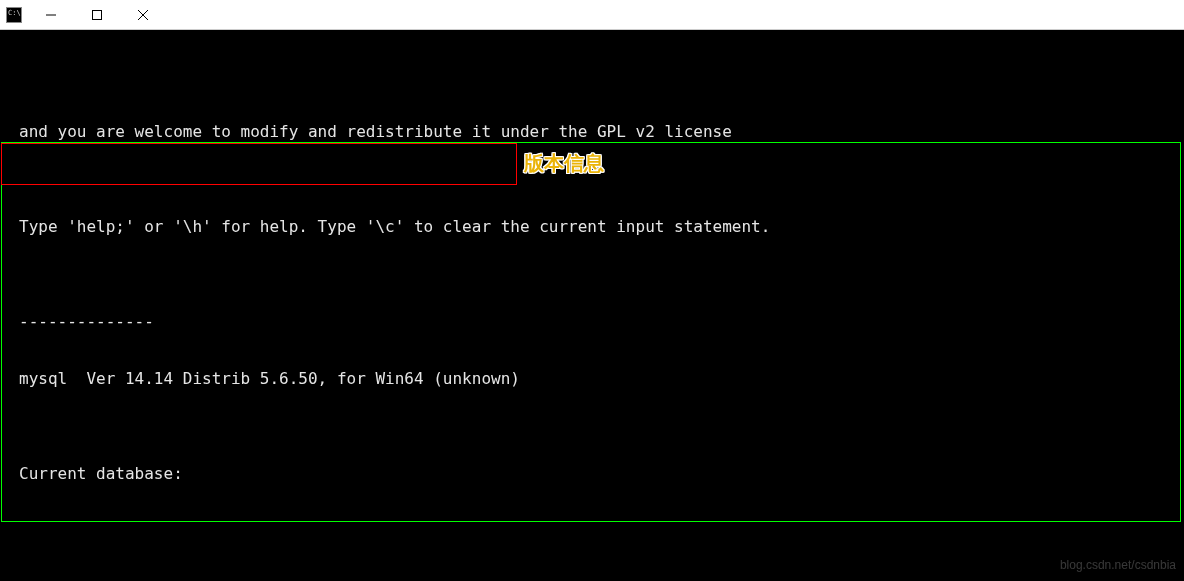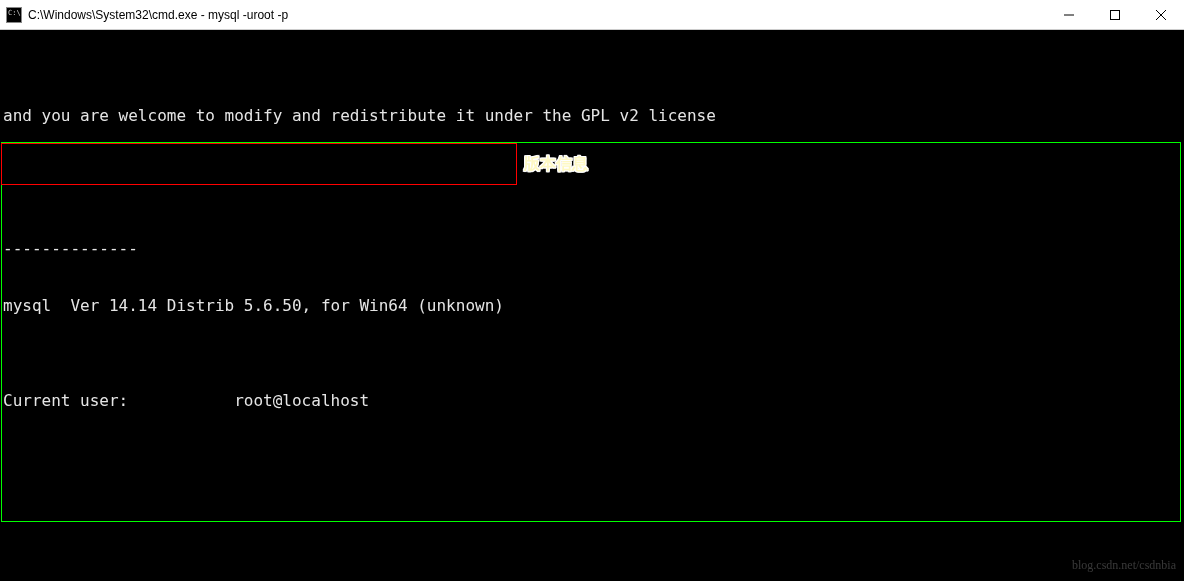--- a/index.html
+++ b/index.html
@@ -52,21 +52,21 @@
     align-items: center;
     justify-content: center;
     font-family: "Segoe UI", sans-serif;
     font-size: 12px;
     color: #000;
   }
   .win-btn svg { width: 10px; height: 10px; }
   .terminal {
     background: #000;
     color: #e5e5e5;
-    padding: 0;
+    padding: 16px;
     font-family: "SimSun","NSimSun","Consolas", monospace;
     font-size: 16px;
     line-height: 19px;
     white-space: pre;
     position: relative;
     height: calc(581px - 30px);
   }
   .line { white-space: pre; }
   .green-box {
     border: 1.5px solid #00ff00;
@@ -75,43 +75,42 @@
     right: 3px;
     pointer-events: none;
   }
   .red-box {
     border: 1.5px solid #ff0000;
     position: absolute;
     pointer-events: none;
   }
   .red-label {
     position: absolute;
-    color: #fef9c3;
+    color: #eab308;
     text-shadow: 1px 0 #fff, -1px 0 #fff, 0 1px #fff, 0 -1px #fff, 1px 1px #fff, -1px -1px #fff, 1px -1px #fff, -1px 1px #fff;
     font-family: "SimSun","SimHei",sans-serif;
-    font-size: 16px;
+    font-size: 20px;
     font-weight: bold;
   }
   .kv-row { white-space: pre; }
   .watermark {
     position: absolute;
     right: 8px;
     bottom: 6px;
     color: rgba(200,200,200,0.28);
-    font-family: Liberation Serif, serif;
+    font-family: Liberation Sans, sans-serif;
     font-size: 12px;
   }
   .content-pad { padding-left: 3px; }
 </style>
 </head>
 <body>
 
 <div class="titlebar">
   <span class="titlebar-icon"></span>
-  <span class="titlebar-title">C:\Windows\System32\cmd.exe - mysql  -uroot -p</span>
   <div class="win-btns">
     <div class="win-btn">
       <svg viewBox="0 0 10 10">
           <line x1="0" y1="5" x2="10" y2="5" stroke="#000" stroke-width="1"></line>
         </svg>
     </div>
     <div class="win-btn">
       <svg viewBox="0 0 10 10">
           <rect x="0.5" y="0.5" width="9" height="9" fill="none" stroke="#000" stroke-width="1"></rect>
         </svg>
@@ -122,25 +121,26 @@
           <line x1="10" y1="0" x2="0" y2="10" stroke="#000" stroke-width="1"></line>
         </svg>
     </div>
   </div>
 </div>
 
 <div class="terminal">
   <div class="content-pad">
     <div class="line">and you are welcome to modify and redistribute it under the GPL v2 license</div>
     <div class="line"></div>
+    <div class="line">Type 'help;' or '\h' for help. Type '\c' to clear the current input statement.</div>
     <div class="line"></div>
     <div class="line">--------------</div>
     <div class="line">mysql  Ver 14.14 Distrib 5.6.50, for Win64 (unknown)</div>
     <div class="line"></div>
-    <div id="status-block"><div class="kv-row">Current user:           root@localhost</div></div>
+    <div id="status-block"><div class="kv-row">Current database:       </div></div>
     <div class="line"></div>
     
     
     <div class="line"></div>
     
   </div>
 
   <div class="green-box" style="top:112px;height:380px;"></div>
   <div class="red-box" style="left:1px;top:113px;width:516px;height:42px;"></div>
   <div class="red-label" style="left:524px;top:124px;">版本信息</div>

